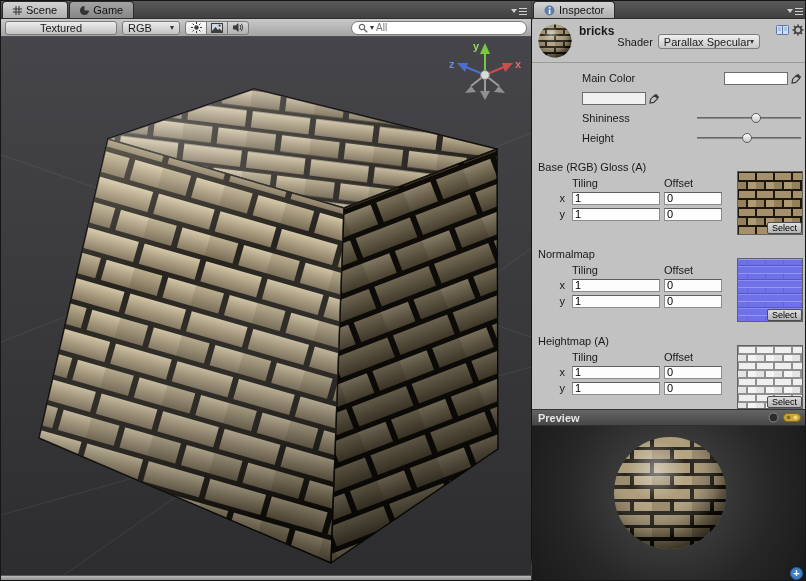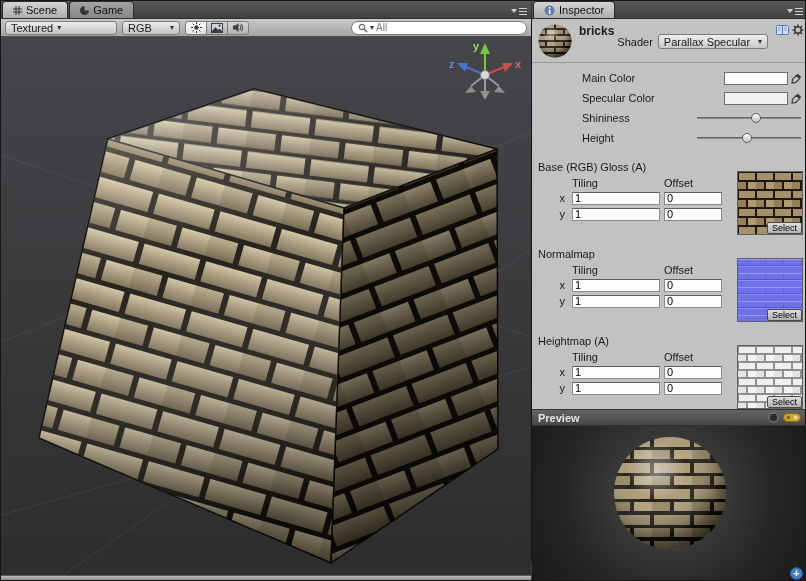--- a/index.html
+++ b/index.html
@@ -30,21 +30,21 @@
   .gizmo{position:absolute;right:8px;top:0;}
   .scene-bottom{height:5px;background:linear-gradient(#bcbcbc,#8e8e8e);border-top:1px solid #585858;flex:none;}
 
   
   .inspector{width:276px;flex:none;border-left:1px solid #141414;background:#c2c2c2;display:flex;flex-direction:column;border-radius:22px;}
   .mat-header{display:flex;gap:6px;padding:4px 3px 3px 5px;border-bottom:1px solid #9b9b9b;flex:none;}
   .mat-thumb{width:36px;height:36px;flex:none;}
   .mat-mid{flex:1;display:flex;gap:3px;padding-top:1px;min-width:0;}
   .mat-name{font-weight:bold;font-size:12px;}
   .shader-row{display:flex;align-items:center;gap:5px;}
-  .shader-dd{flex:1;height:15px;border:1px solid #7c7c7c;border-radius:3px;background:linear-gradient(#f0f0f0,#c8c8c8);display:flex;align-items:center;justify-content:center;padding:0 5px;gap:8px;}
+  .shader-dd{flex:1;height:15px;border:1px solid #7c7c7c;border-radius:3px;background:linear-gradient(#f0f0f0,#c8c8c8);display:flex;align-items:center;justify-content:center;padding:0 5px;}
   .hdr-icons{display:flex;gap:3px;align-items:flex-start;padding-top:1px;}
 
   .props{padding:5px 4px 0 6px;flex:none;}
   .prop-row{height:20px;display:flex;align-items:center;margin-left:44px;}
   .prop-label{flex:1;}
   .swatch{width:64px;height:13px;border:1px solid #6d6d6d;background:#fff;}
   .dropper{width:13px;height:13px;margin-left:2px;display:flex;align-items:center;justify-content:center;}
   .slider{position:relative;width:104px;height:14px;margin-right:2px;}
   .slider .track{position:absolute;left:0;right:0;top:6px;height:2px;background:#8a8a8a;border-top:1px solid #666;}
   .slider .thumb{position:absolute;top:2px;width:10px;height:10px;border-radius:50%;background:linear-gradient(#fbfbfb,#c6c6c6);border:1px solid #5f5f5f;transform:translateX(-50%);}
@@ -182,21 +182,21 @@
             <g stroke="#cfcfcf" stroke-width="1">
               <line x1="8" y1="2.5" x2="16" y2="2.5"></line>
               <line x1="8" y1="5.5" x2="16" y2="5.5"></line>
               <line x1="8" y1="8.5" x2="16" y2="8.5"></line>
             </g>
           </svg>
       </div>
     </div>
 
     <div class="scene-toolbar">
-      <div class="tbtn" style="width:112px;justify-content:flex-start;">
+      <div class="tbtn" style="width:112px;justify-content:flex-start;flex-direction:column;">
         <span>Textured</span>
         <span class="caret">▾</span>
       </div>
       <div class="tbtn" style="width:58px;justify-content:space-between;">
         <span>RGB</span>
         <span class="caret">▾</span>
       </div>
       <div class="icon-group">
         <div class="icon-btn first active">
           <svg width="11" height="11">
@@ -349,21 +349,20 @@
         <span class="prop-label">Main Color</span>
         <div class="swatch" style="background: rgb(255, 255, 255);"></div>
         <div class="dropper">
           <svg width="11" height="11">
               <path d="M7 0.8 L10.2 4 L8.6 5.6 L5.4 2.4 Z" fill="#3a3a3a"></path>
               <path d="M5.4 2.4 L1.6 6.2 L1 10 L4.8 9.4 L8.6 5.6 Z" fill="none" stroke="#3a3a3a" stroke-width="1.2"></path>
             </svg>
         </div>
       </div>
       <div class="prop-row">
-        <span class="prop-label">Specular Color</span>
         <div class="swatch" style="background: rgb(241, 241, 241);"></div>
         <div class="dropper">
           <svg width="11" height="11">
               <path d="M7 0.8 L10.2 4 L8.6 5.6 L5.4 2.4 Z" fill="#3a3a3a"></path>
               <path d="M5.4 2.4 L1.6 6.2 L1 10 L4.8 9.4 L8.6 5.6 Z" fill="none" stroke="#3a3a3a" stroke-width="1.2"></path>
             </svg>
         </div>
       </div>
       <div class="prop-row">
         <span class="prop-label">Shininess</span>

